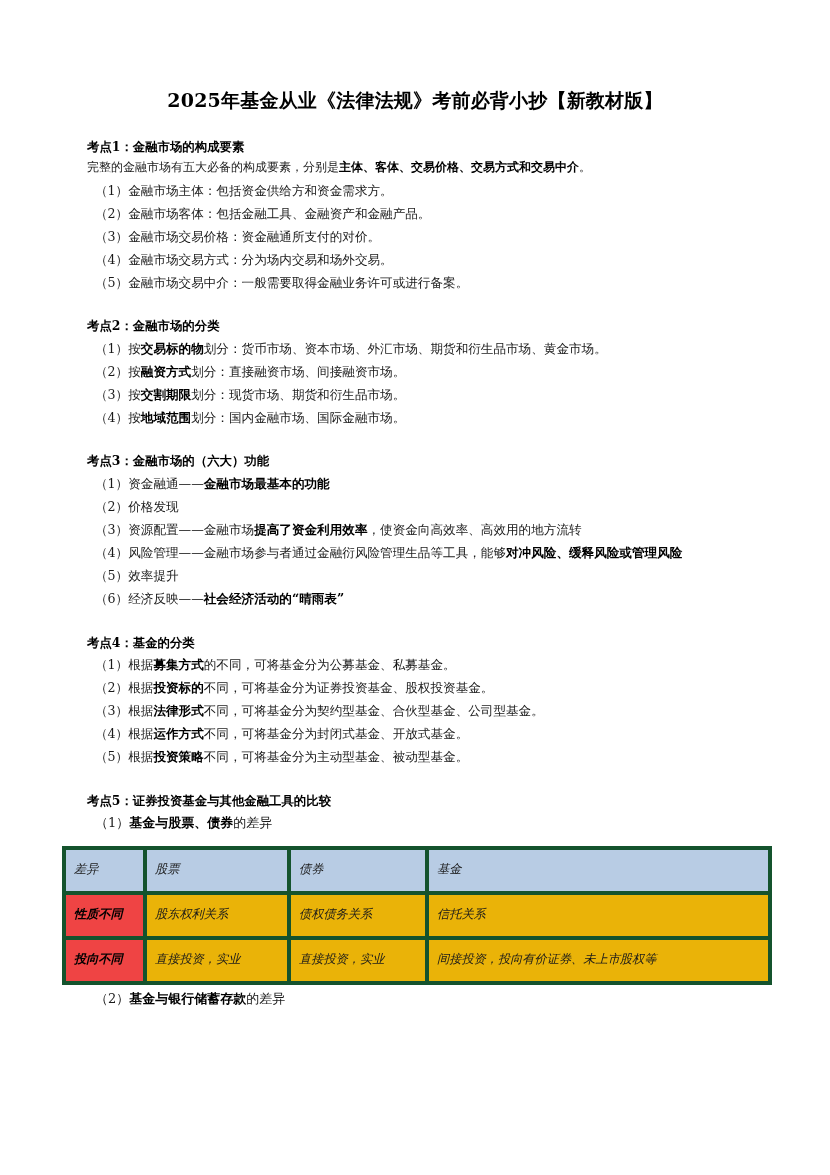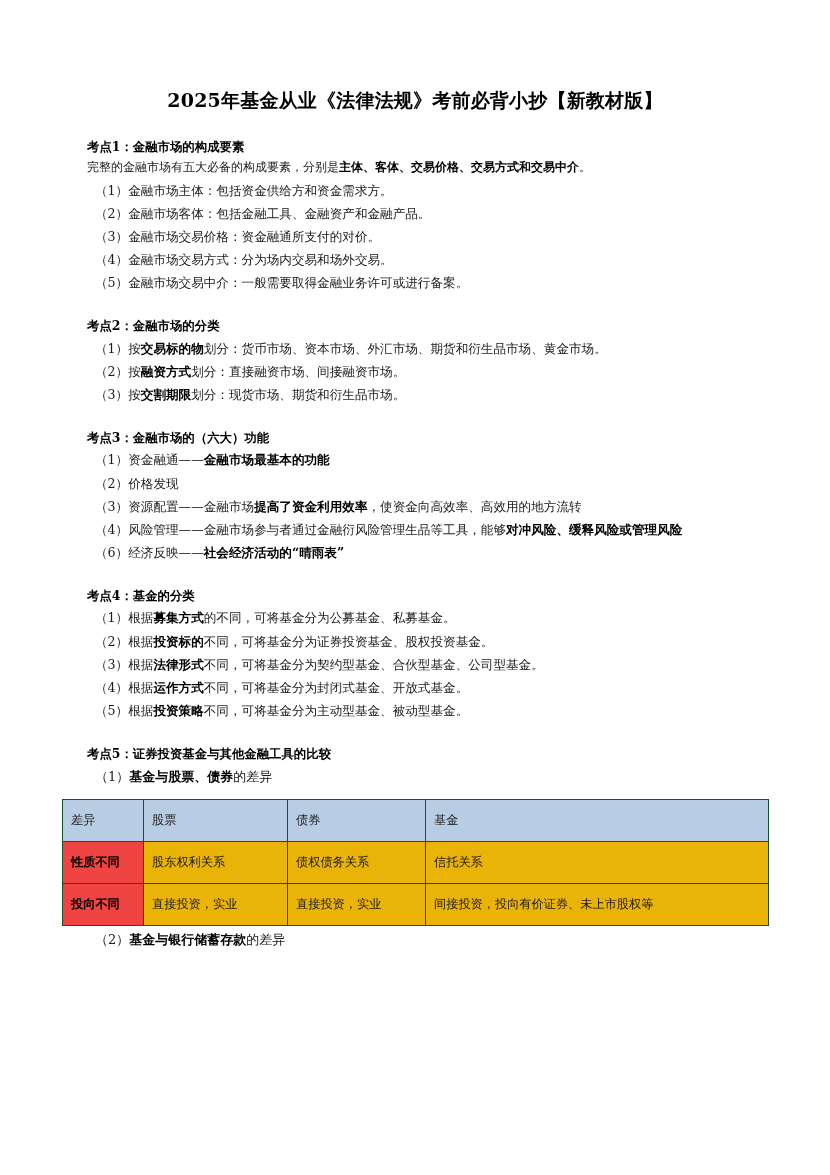--- a/index.html
+++ b/index.html
@@ -85,27 +85,28 @@
     width: 706px;
     margin: 11px 0 0 0;
     table-layout: fixed;
     font-size: 12.2px;
   }
   .cmp-table col.c1 { width: 81px; }
   .cmp-table col.c2 { width: 144px; }
   .cmp-table col.c3 { width: 138px; }
   .cmp-table col.c4 { width: 343px; }
   .cmp-table th, .cmp-table td {
-    border: 1px solid #14532d;
+    border: 4px solid #14532d;
     padding: 7px 8px 8px 8px;
     text-align: left;
     vertical-align: middle;
     line-height: 1.45;
     font-weight: normal;
     color: #1a1a1a;
+    font-style: italic;
   }
   .cmp-table thead th {
     background: #b8cce4;
     height: 29px;
     padding-top: 6px;
     padding-bottom: 6px;
   }
   .cmp-table tbody td {
     background: #eab308;
     height: 26px;
@@ -137,29 +138,31 @@
       <div class="item"><span>（4）</span><span>金融市场交易方式：分为场内交易和场外交易。</span></div>
       <div class="item"><span>（5）</span><span>金融市场交易中介：一般需要取得金融业务许可或进行备案。</span></div>
     </div>
 
     <div class="section-gap"></div>
     <div class="section">
       <div class="kp-heading">考点2：金融市场的分类</div>
       <div class="item"><span>（1）</span><span>按</span><b>交易标的物</b><span>划分：货币市场、资本市场、外汇市场、期货和衍生品市场、黄金市场。</span></div>
       <div class="item"><span>（2）</span><span>按</span><b>融资方式</b><span>划分：直接融资市场、间接融资市场。</span></div>
       <div class="item"><span>（3）</span><span>按</span><b>交割期限</b><span>划分：现货市场、期货和衍生品市场。</span></div>
+      <div class="item"><span>（4）</span><span>按</span><b>地域范围</b><span>划分：国内金融市场、国际金融市场。</span></div>
     </div>
 
     <div class="section-gap"></div>
     <div class="section">
       <div class="kp-heading">考点3：金融市场的（六大）功能</div>
       <div class="item"><span>（1）</span><span>资金融通——</span><b>金融市场最基本的功能</b><span></span></div>
       <div class="item"><span>（2）</span><span>价格发现</span><b></b><span></span></div>
       <div class="item"><span>（3）</span><span>资源配置——金融市场</span><b>提高了资金利用效率</b><span>，使资金向高效率、高效用的地方流转</span></div>
       <div class="item"><span>（4）</span><span>风险管理——金融市场参与者通过金融衍风险管理生品等工具，能够</span><b>对冲风险、缓释风险或管理风险</b><span></span></div>
+      <div class="item"><span>（5）</span><span>效率提升</span><b></b><span></span></div>
       <div class="item"><span>（6）</span><span>经济反映——</span><b>社会经济活动的“晴雨表”</b><span></span></div>
     </div>
 
     <div class="section-gap"></div>
     <div class="section">
       <div class="kp-heading">考点4：基金的分类</div>
       <div class="item"><span>（1）</span><span>根据</span><b>募集方式</b><span>的不同，可将基金分为公募基金、私募基金。</span></div>
       <div class="item"><span>（2）</span><span>根据</span><b>投资标的</b><span>不同，可将基金分为证券投资基金、股权投资基金。</span></div>
       <div class="item"><span>（3）</span><span>根据</span><b>法律形式</b><span>不同，可将基金分为契约型基金、合伙型基金、公司型基金。</span></div>
       <div class="item"><span>（4）</span><span>根据</span><b>运作方式</b><span>不同，可将基金分为封闭式基金、开放式基金。</span></div>

